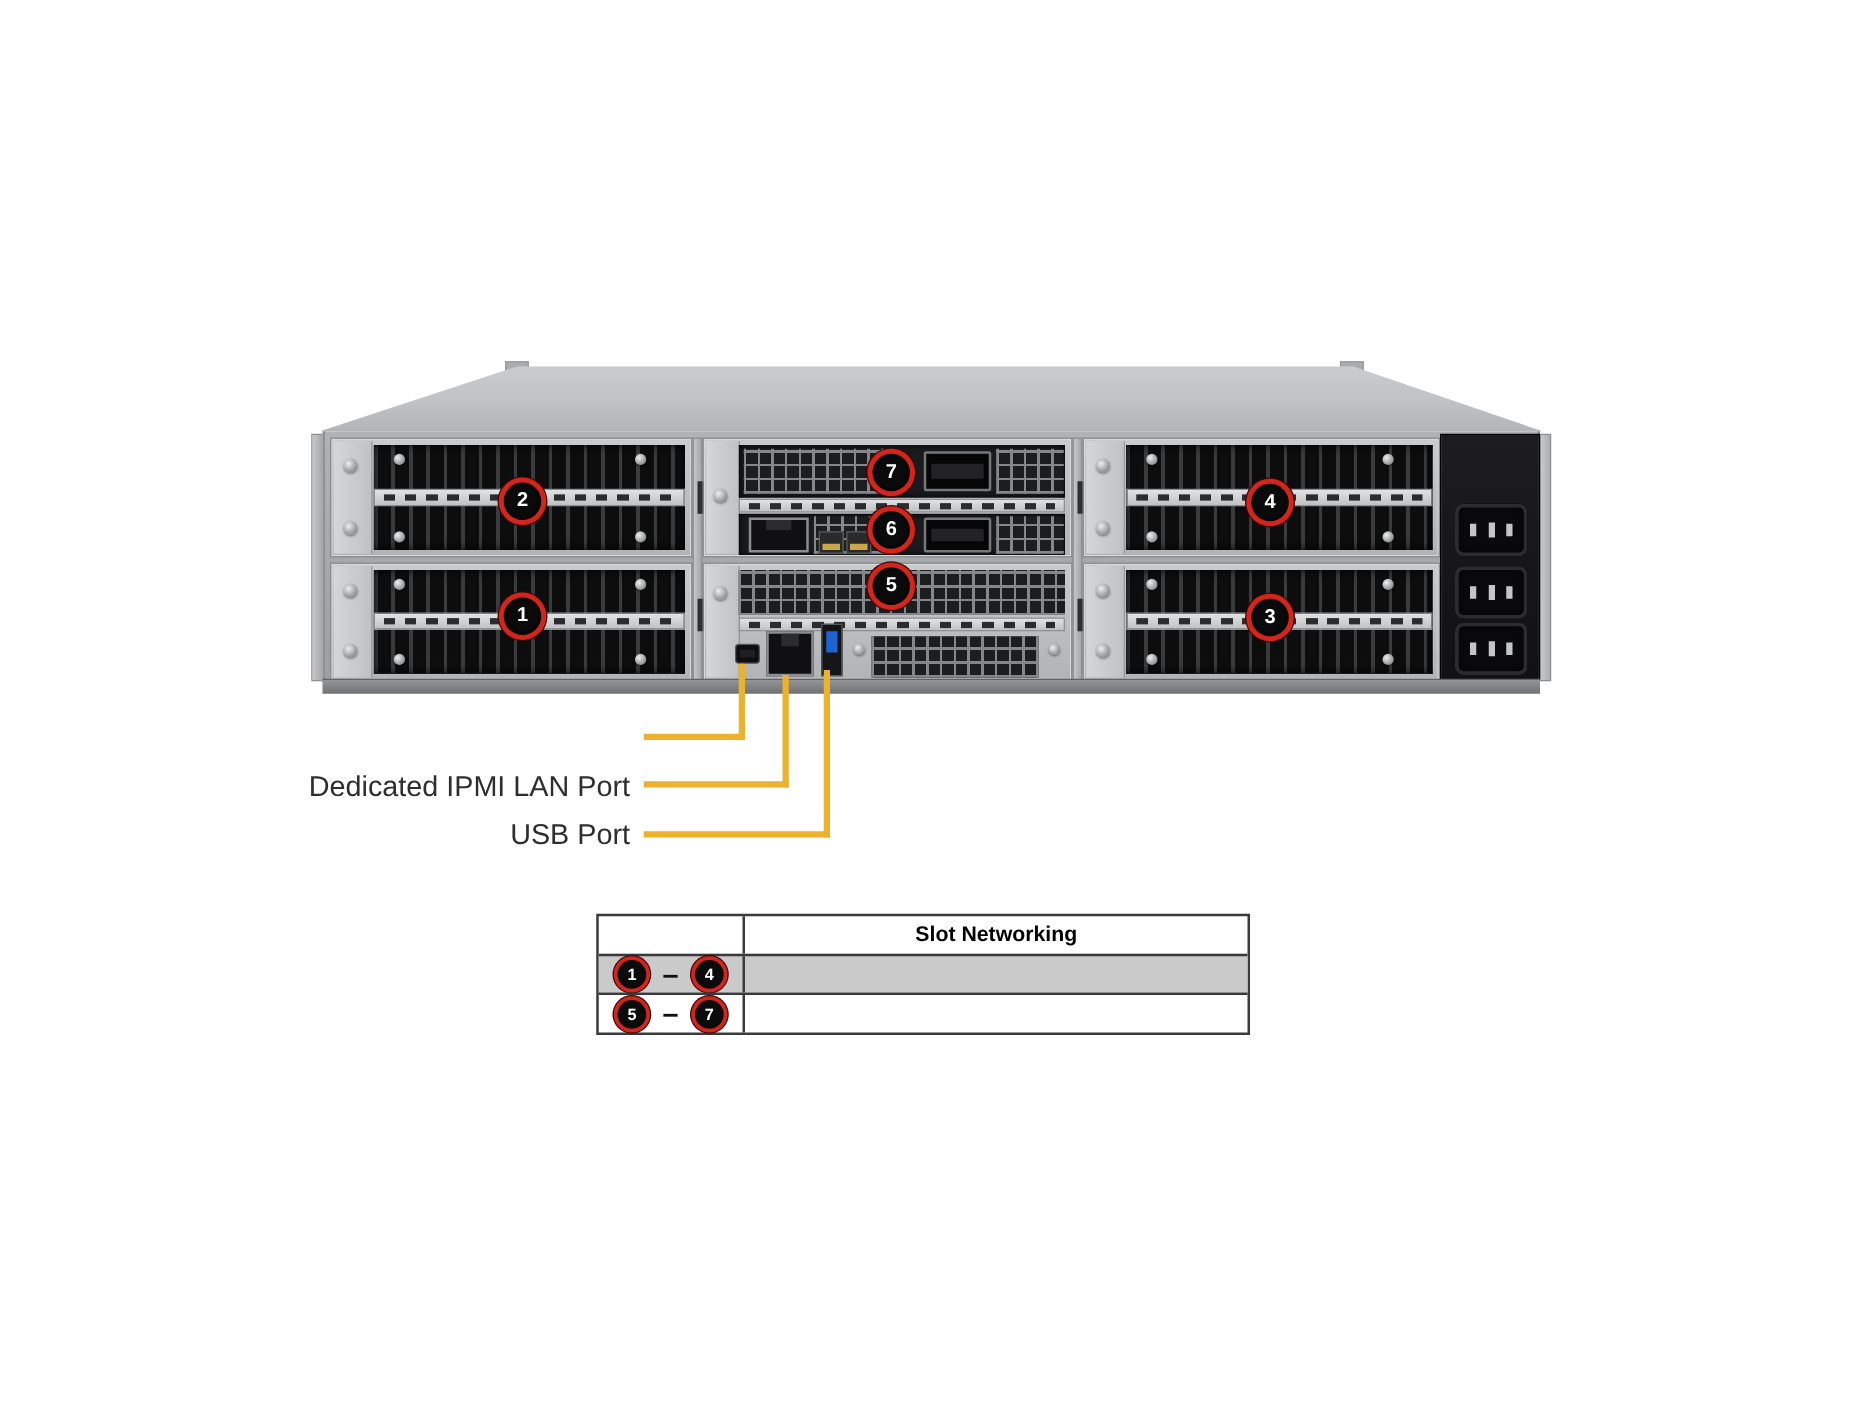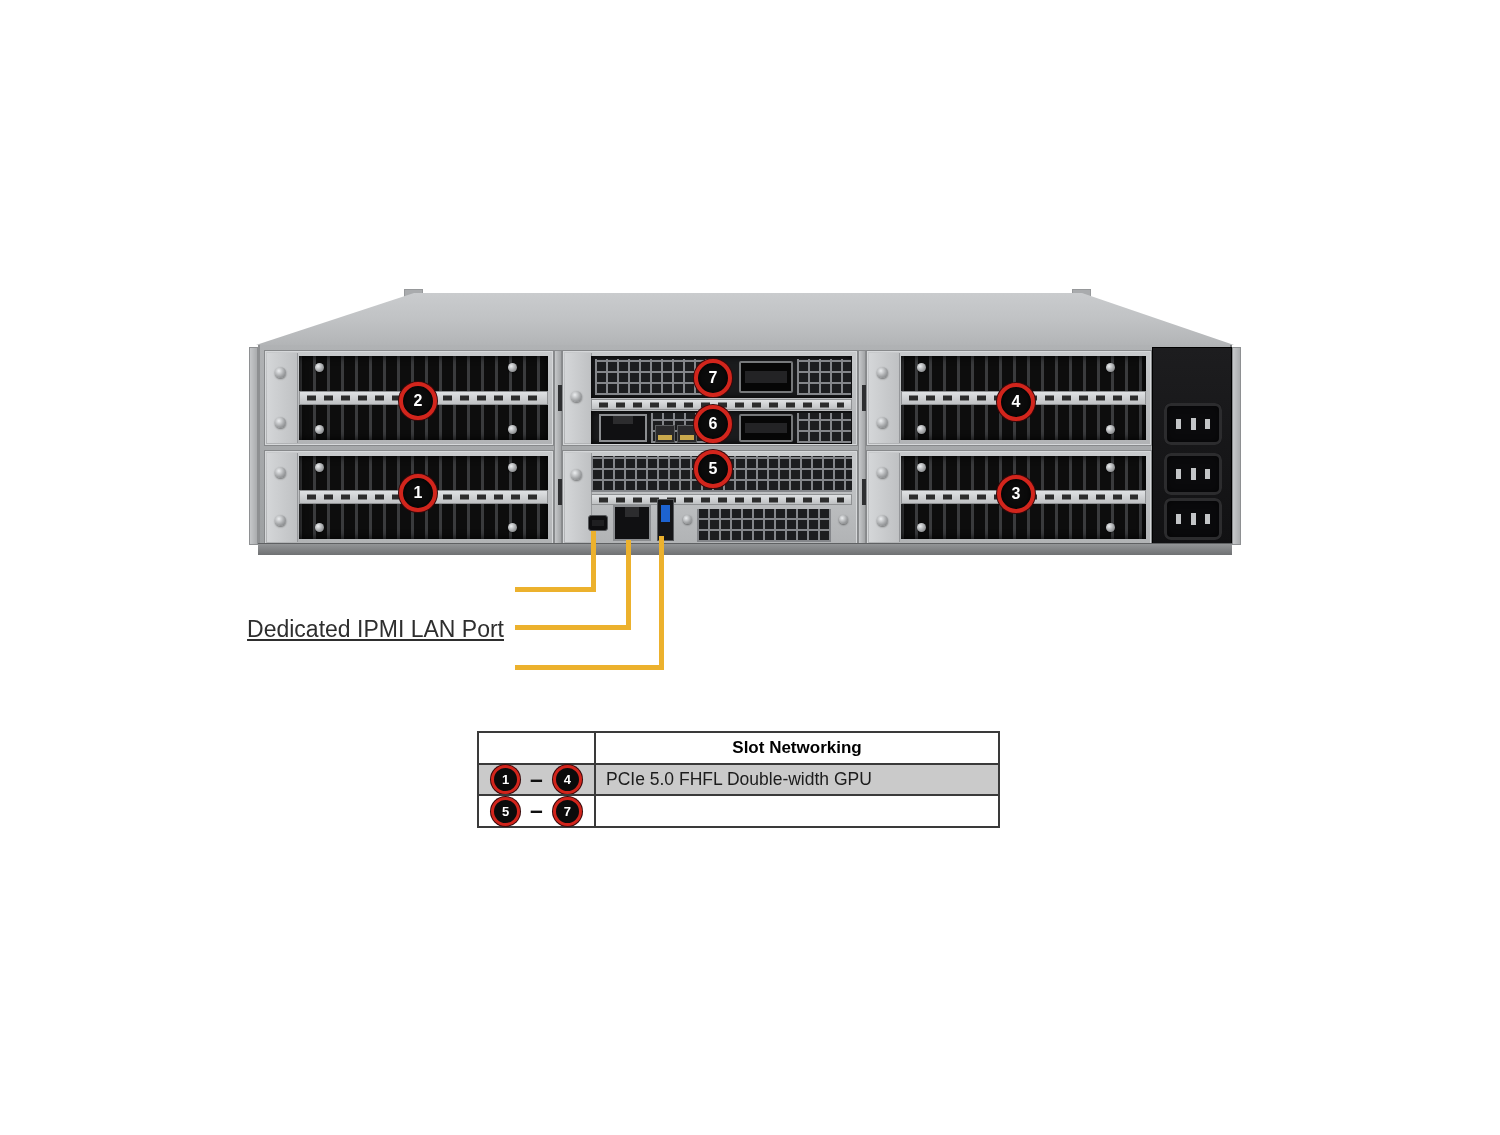--- a/index.html
+++ b/index.html
@@ -213,34 +213,34 @@
     <div class="slot-badge" style="left:694px;top:359px;">7</div>
   </div>
 
   <div class="callout-line" style="left:591px;top:531px;width:5px;height:61px;"></div>
   <div class="callout-line" style="left:515px;top:587px;width:81px;height:5px;"></div>
   <div class="callout-line" style="left:626px;top:540px;width:5px;height:90px;"></div>
   <div class="callout-line" style="left:515px;top:625px;width:116px;height:5px;"></div>
   <div class="callout-line" style="left:659px;top:536px;width:5px;height:134px;"></div>
   <div class="callout-line" style="left:515px;top:665px;width:149px;height:5px;"></div>
 
-  <div class="callout-label" style="top:616px;text-decoration:underline;">Dedicated IPMI LAN Port</div>
+  <div class="callout-label" style="top:616px;">Dedicated IPMI LAN Port</div>
+  <div class="callout-label" style="top:654px;">USB Port</div>
 
   <div class="abs spec-table">
     <div class="tr header">
       <div class="td-slots"></div>
       <div class="td-desc">Slot Networking</div>
     </div>
     <div class="tr highlight">
       <div class="td-slots">
         <span class="mini-badge">1</span>
         <span class="range-dash">–</span>
         <span class="mini-badge">4</span>
       </div>
-      <div class="td-desc">PCIe 5.0 FHFL Double-width GPU</div>
     </div>
     <div class="tr">
       <div class="td-slots">
         <span class="mini-badge">5</span>
         <span class="range-dash">–</span>
         <span class="mini-badge">7</span>
       </div>
     </div>
   </div>
 

